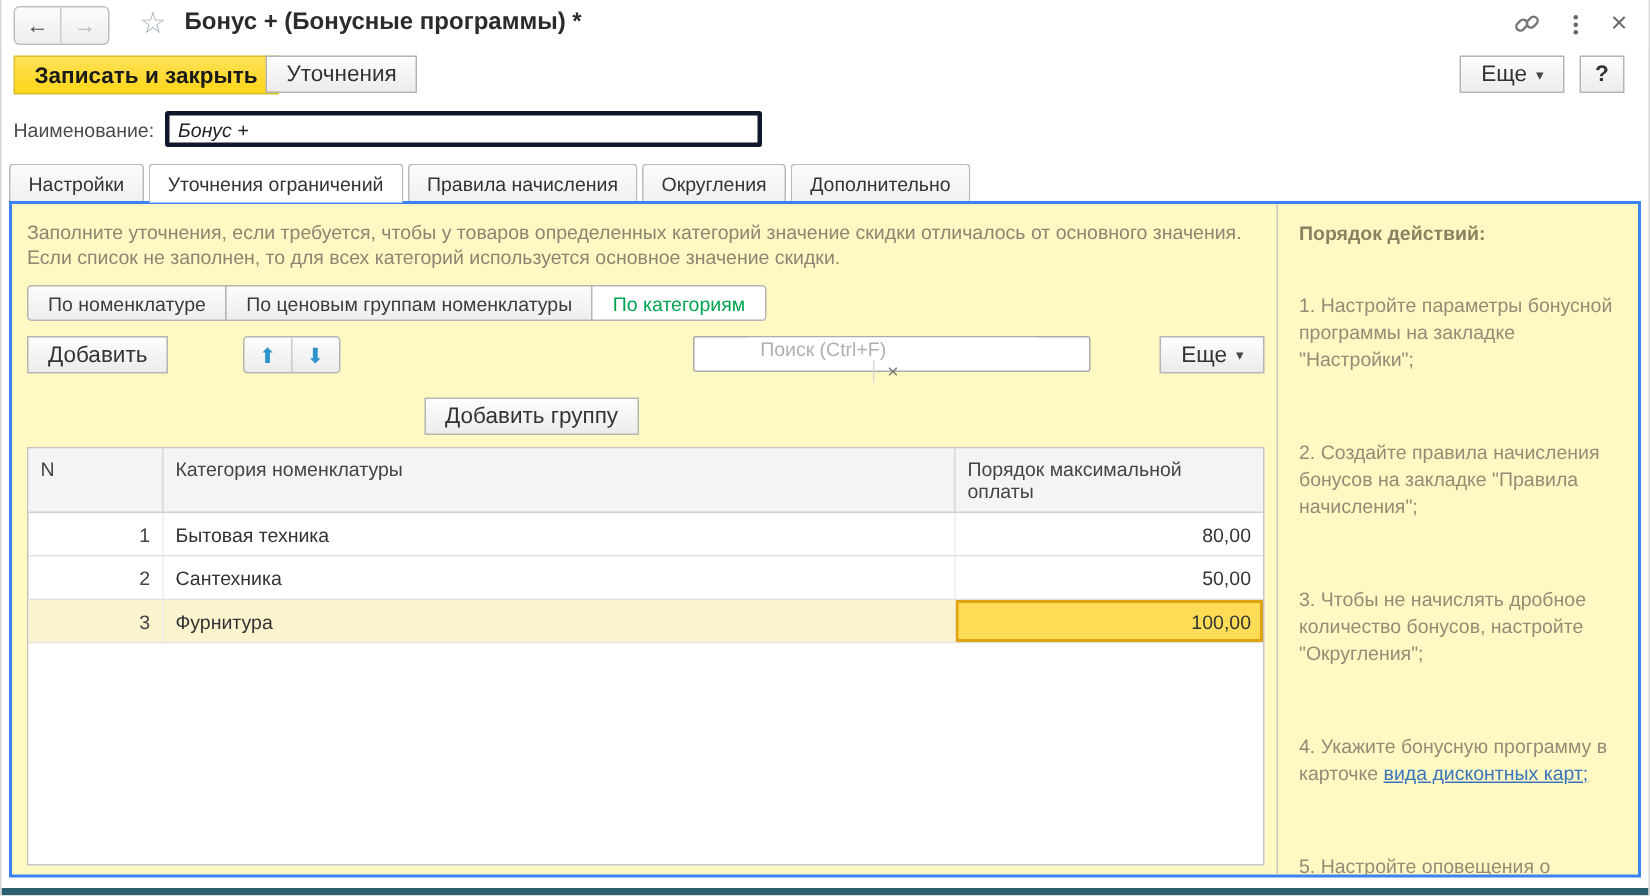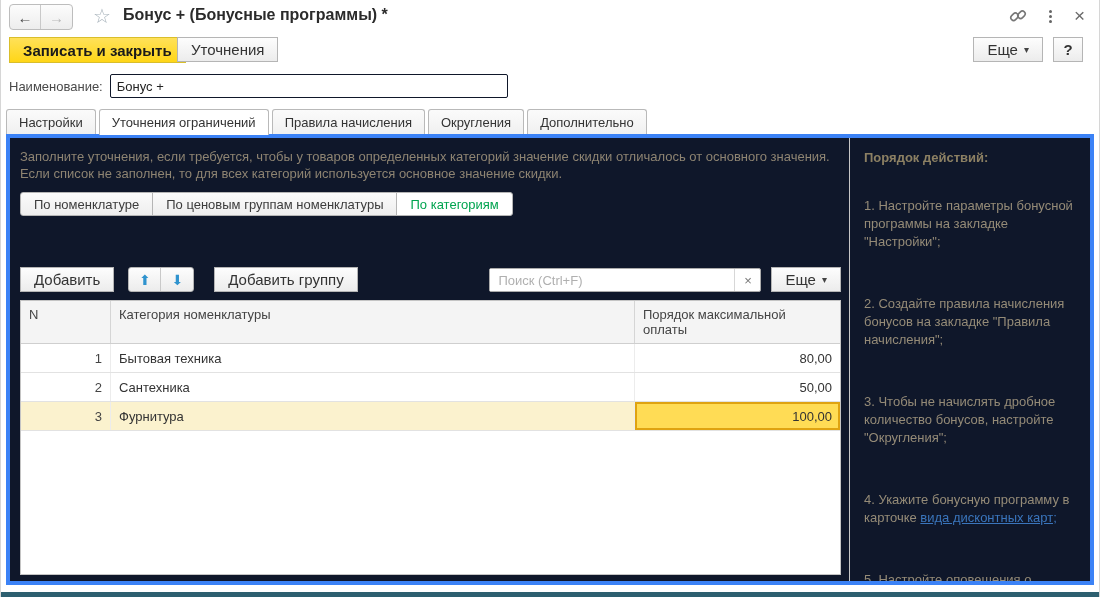--- a/index.html
+++ b/index.html
@@ -31,43 +31,43 @@
   }
   .btn-primary { background:linear-gradient(#ffe159,#ffd617); border-color:#d9be2b; font-weight:bold; color:#1a1a1a; height:26px; }
   .pos-save-close { position:absolute; left:8px; top:3px; }
   .pos-save { position:absolute; left:176px; top:3px; }
   .pos-more-top { position:absolute; right:56px; top:3px; }
   .pos-help { position:absolute; right:16px; top:3px; width:30px; padding:0; font-weight:bold; }
   .dd::after { content:"▾"; margin-left:6px; font-size:10px; color:#444; }
   
   .name-row { position:absolute; top:73px; left:8px; display:flex; align-items:center; height:26px; }
   .name-row label { font-size:13px; color:#4a4a4a; margin-right:7px; }
-  .name-input { width:398px; height:24px; border:1px solid #0f172a; border-radius:2px; padding:0 6px; font-size:13px; color:#222; font-family:"Liberation Sans",sans-serif; }
+  .name-input { width:398px; height:24px; border:3px solid #0f172a; border-radius:2px; padding:0 6px; font-size:13px; color:#222; font-family:"Liberation Sans",sans-serif;font-style:italic; }
   
   .tabs { position:absolute; top:109px; left:5px; display:flex; gap:3px; z-index:2; }
   .tab { height:25px; display:flex; align-items:center; padding:0 12px; font-size:13px; color:#333;
          background:linear-gradient(#fbfbfb,#f0f0f0); border:1px solid #b9b9b9; border-bottom:none;
          border-radius:3px 3px 0 0; cursor:pointer; }
   .tab.active { background:#fff; position:relative; height:26px; margin-bottom:-1px; }
   
-  .content { position:absolute; top:134px; left:5px; right:5px; bottom:12px; border:4px solid #3b82f6; display:flex; background:#0f172a; }
+  .content { position:absolute; top:134px; left:5px; right:5px; bottom:12px; border:2px solid #3b82f6; display:flex; background:#fef9c3; }
   .main { flex:1; border-right:1px solid #c6c6c6; padding:8px 8px 6px 8px; display:flex; flex-direction:column; min-width:0; }
   .desc { font-size:13px; color:#8e8472; line-height:17px; margin:2px 0 10px 2px; }
   .seg { display:inline-flex; margin-left:2px; }
   .seg-btn { height:24px; display:flex; align-items:center; padding:0 13px; font-size:13px; color:#3c3c3c;
              background:linear-gradient(#fbfbfb,#eeeeee); border:1px solid #b5b5b5; margin-left:-1px; cursor:pointer; }
   .seg-btn:first-child { margin-left:0; border-radius:3px 0 0 3px; }
   .seg-btn:last-child { border-radius:0 3px 3px 0; }
   .seg-btn.active { background:#fff; color:#00a44f; }
-  .cmdbar { display:flex; align-items:flex-end; margin:10px 0 8px 2px; }
+  .cmdbar { display:flex; align-items:flex-start; margin:10px 0 8px 2px;gap:36px; }
   .arrow-group { display:inline-flex; border:1px solid #b5b5b5; border-radius:3px; overflow:hidden; margin-left:14px; background:linear-gradient(#fdfdfd,#ececec); }
   .arrow-btn { width:32px; height:23px; display:flex; align-items:center; justify-content:center; font-size:14px; color:#2f93ce; cursor:pointer; }
   .arrow-btn:first-child { border-right:1px solid #c9c9c9; }
   .gap-left { margin-left:20px;margin-top:41px; }
-  .search-wrap { margin-left:auto; display:flex; align-items:center; border:1px solid #ababab; border-radius:2px; height:24px; width:272px; background:#fff; }
+  .search-wrap { margin-left:auto; display:flex; align-items:center; border:1px solid #ababab; border-radius:2px; height:24px; width:272px; background:#fff;flex-direction:column; }
   .search-input { flex:1; border:none; outline:none; height:100%; padding:0 8px; font-size:13px; color:#333; font-family:"Liberation Sans",sans-serif; }
   .search-input::placeholder { color:#b0b0b0; }
   .search-clear { width:26px; height:100%; border-left:1px solid #d7d7d7; display:flex; align-items:center; justify-content:center; color:#777; font-size:13px; cursor:pointer; }
   .pos-more-grid { margin-left:10px; }
   
   .table-box { flex:1; border:1px solid #c4c4c4; margin-left:2px; display:flex; flex-direction:column; overflow:hidden; background:#fff; }
   .trow { display:grid; grid-template-columns: 90px 1fr 205px; }
   .thead { background:#f4f4f4; border-bottom:1px solid #cfcfcf; }
   .thead .cell { padding:6px 8px; font-size:13px; color:#444; border-right:1px solid #d5d5d5; }
   .thead .cell:last-child { border-right:none; }

